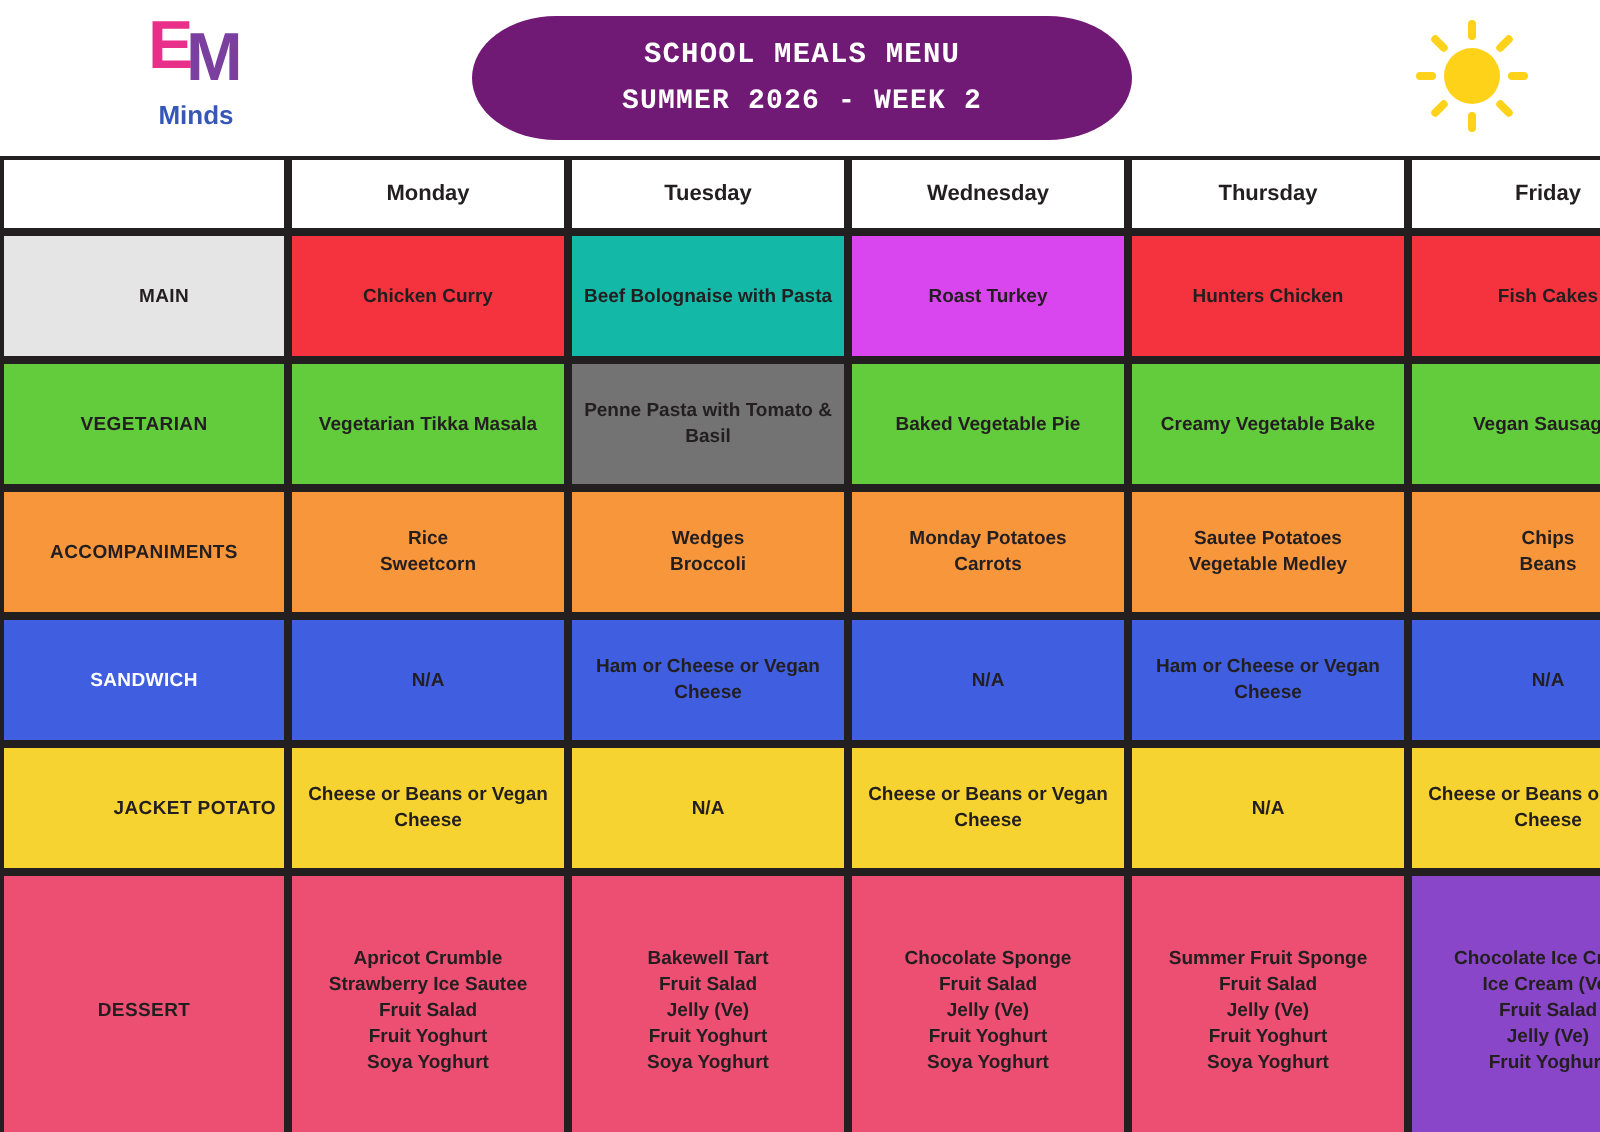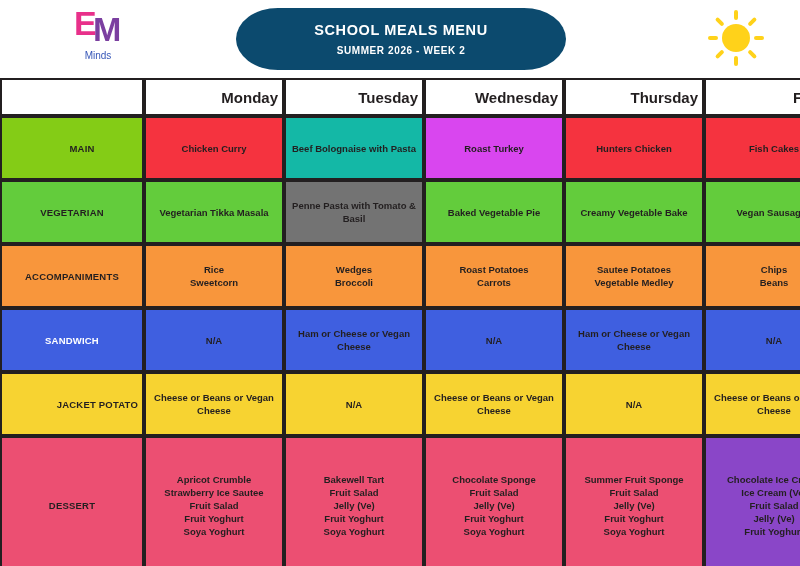--- a/index.html
+++ b/index.html
@@ -61,23 +61,23 @@
   .logo-text1 {
     text-align: center;
     font-size: 13.5px;
     color: #3757b8;
     font-weight: 600;
     letter-spacing: .2px;
     margin-top: -2px;
   }
   .logo-text2 {
     text-align: center;
-    font-size: 10px;
+    font-size: 13px;
     color: #3757b8;
-    font-weight: 400;
+    font-weight: 700;
     margin-top: 0px;
   }
 
   .title-blob {
     position: absolute;
     left: 236px;
     top: 8px;
     width: 330px;
     height: 62px;
     background: #1bb3a0;
@@ -88,21 +88,21 @@
     justify-content: center;
     color: #ffffff;
   }
   .title-line1 {
     font-size: 14.5px;
     font-weight: bold;
     letter-spacing: .6px;
     text-transform: uppercase;
   }
   .title-line2 {
-    font-size: 10px;
+    font-size: 14px;
     font-weight: bold;
     letter-spacing: .6px;
     text-transform: uppercase;
     margin-top: 7px;
   }
 
   .sun {
     position: absolute;
     right: 36px;
     top: 10px;
@@ -143,23 +143,22 @@
     vertical-align: middle;
     font-size: 9.5px;
     font-weight: bold;
     color: #231f20;
     padding: 3px 4px;
     line-height: 13px;
     font-family: "Liberation Sans", sans-serif;
   }
   th {
     background: #ffffff;
-    font-size: 15px;
+    font-size: 11px;
     height: 28px;
-    text-align: right;
   }
   td.rowlabel {
     font-size: 9.5px;
     letter-spacing: .2px;
   }
   .col-label { width: 132px; }
   .col-day { width: 128px; }
 
   .r-main td { background: #f5333f; height: 54px; }
   .r-veg td { background: #63cc3c; height: 54px; }
@@ -181,21 +180,21 @@
   <div class="header">
 
     <div class="logo">
       <div class="logo-mark">
         <span class="logo-e">E</span>
         <span class="logo-m">M</span>
       </div>
       <div class="logo-text2">Minds</div>
     </div>
 
-    <div class="title-blob" style="background: #0c4a6e;">
+    <div class="title-blob" style="background: #701a75; font-family: Liberation Mono, monospace;">
       <div class="title-line1">SCHOOL MEALS MENU</div>
       <div class="title-line2">SUMMER 2026 - WEEK 2</div>
     </div>
 
     <div class="sun">
       <div class="sun-core"></div>
       <div class="ray" style="transform:rotate(0deg)"></div>
       <div class="ray" style="transform:rotate(45deg)"></div>
       <div class="ray" style="transform:rotate(90deg)"></div>
       <div class="ray" style="transform:rotate(135deg)"></div>
@@ -212,21 +211,21 @@
         <th class="col-label"></th>
         <th class="col-day">Monday</th>
         <th class="col-day">Tuesday</th>
         <th class="col-day">Wednesday</th>
         <th class="col-day">Thursday</th>
         <th class="col-day">Friday</th>
       </tr>
     </thead>
     <tbody>
       <tr class="r-main">
-        <td class="rowlabel" style="background: #84cc16; padding-left: 24px;">MAIN</td>
+        <td class="rowlabel" style="background: #e5e5e5; padding-left: 24px;">MAIN</td>
         <td class="cell-lines" style="background: rgb(245, 51, 63);">
             <span>Chicken Curry</span>
           </td>
         <td class="cell-lines" style="background: #14b8a6;">
             <span>Beef Bolognaise with Pasta</span>
           </td>
         <td class="cell-lines" style="background: #d946ef;">
             <span>Roast Turkey</span>
           </td>
         <td class="cell-lines" style="background: rgb(245, 51, 63);">
@@ -258,21 +257,21 @@
         <td class="rowlabel" style="background: rgb(248, 150, 60);">ACCOMPANIMENTS</td>
         <td class="cell-lines" style="background: rgb(248, 150, 60);">
             <span>Rice</span>
             <span>Sweetcorn</span>
           </td>
         <td class="cell-lines" style="background: rgb(248, 150, 60);">
             <span>Wedges</span>
             <span>Broccoli</span>
           </td>
         <td class="cell-lines" style="background: rgb(248, 150, 60);">
-            <span>Roast Potatoes</span>
+            <span>Monday Potatoes</span>
             <span>Carrots</span>
           </td>
         <td class="cell-lines" style="background: rgb(248, 150, 60);">
             <span>Sautee Potatoes</span>
             <span>Vegetable Medley</span>
           </td>
         <td class="cell-lines" style="background: rgb(248, 150, 60);">
             <span>Chips</span>
             <span>Beans</span>
           </td>

